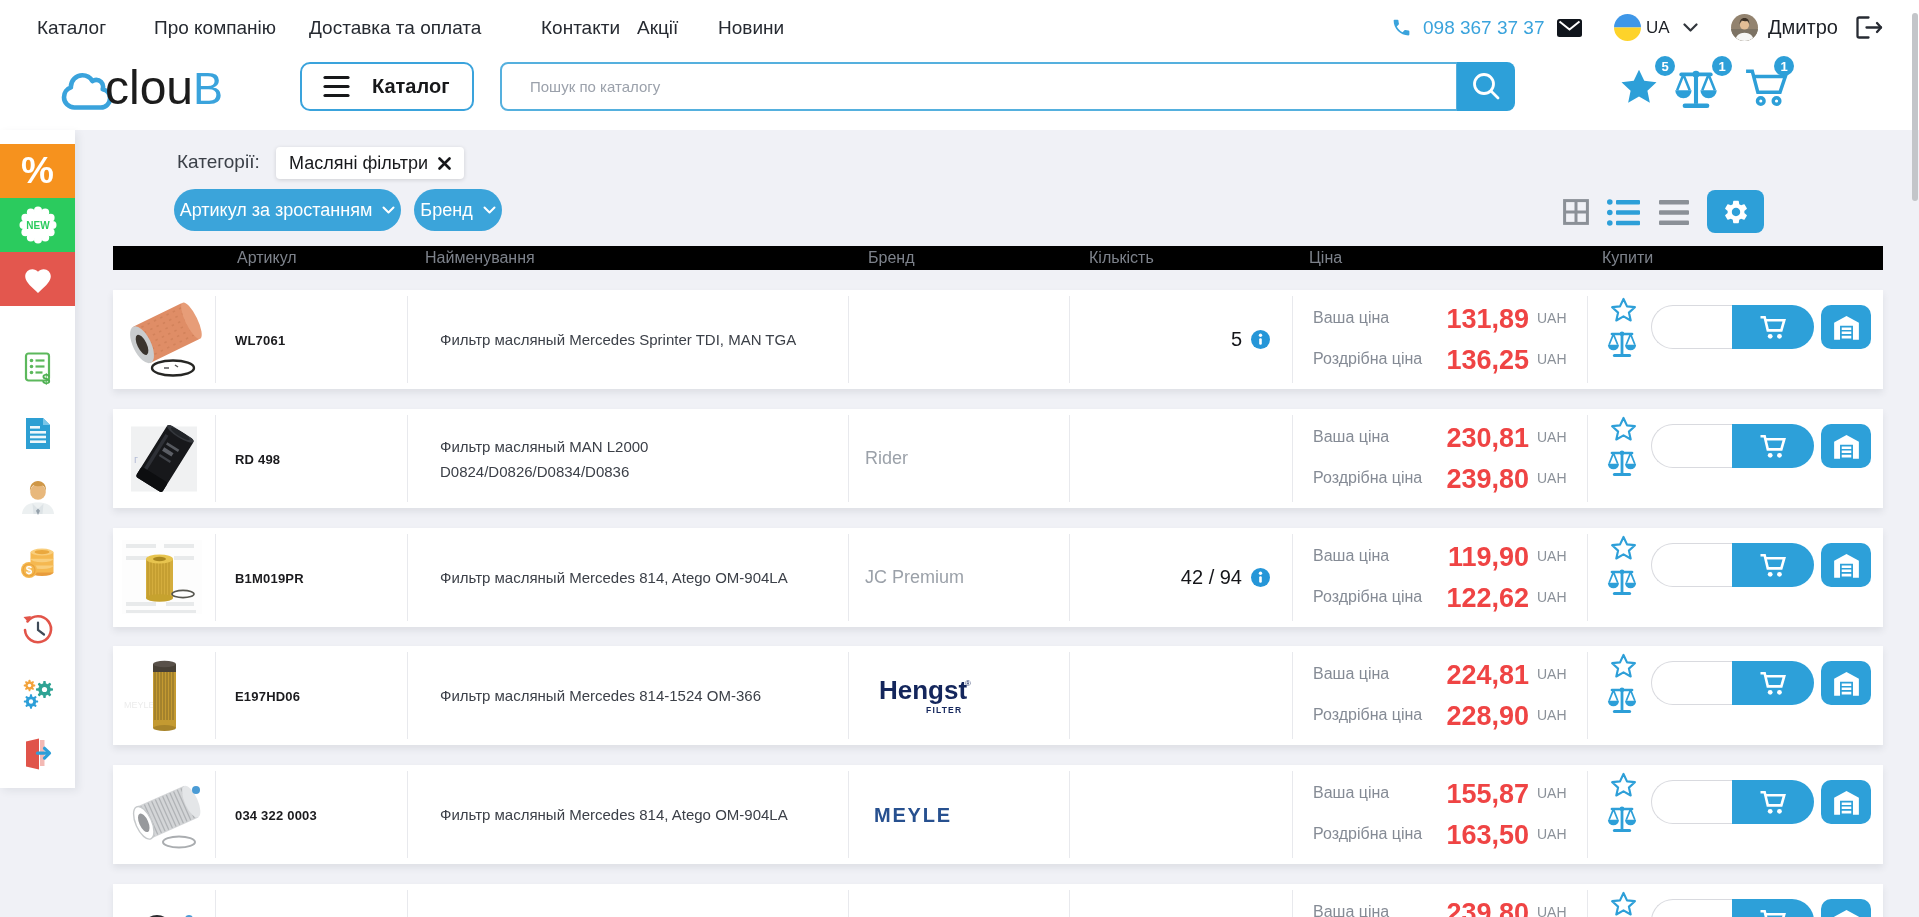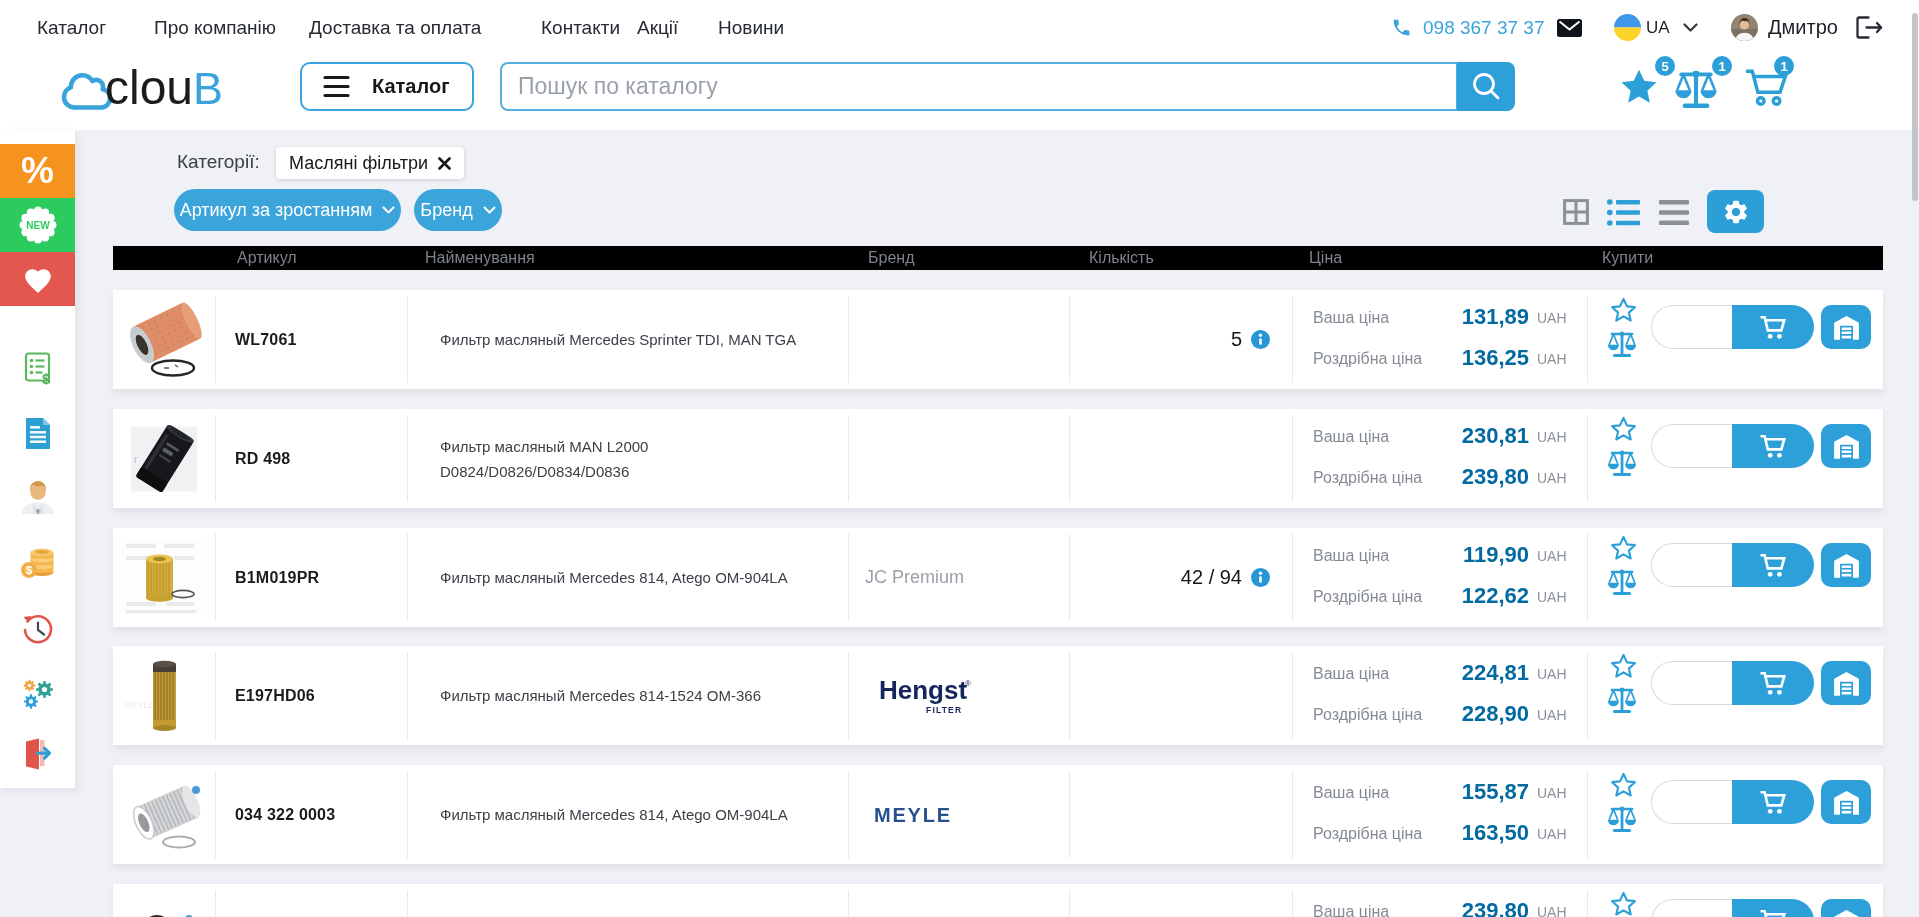--- a/index.html
+++ b/index.html
@@ -4,41 +4,41 @@
 <title>clouB</title>
 <style>
 *{margin:0;padding:0;box-sizing:border-box}
 body{font-family:"Liberation Sans",sans-serif;background:#f0f1f6}
 #app{position:relative;width:1919px;height:917px;background:#f0f1f6;overflow:hidden}
 .hdr{position:absolute;left:0;top:0;width:1919px;height:130px;background:#fff}
 .nl{position:absolute;top:17px;font-size:19px;font-weight:500;color:#262a31}
 .katbtn{position:absolute;left:300px;top:62px;width:174px;height:49px;border:2px solid #3aa3dc;border-radius:10px;display:flex;align-items:center;background:#fff}
 .kb-txt{margin-left:22px;font-size:20px;font-weight:bold;color:#17181a}
 .srch{position:absolute;left:500px;top:62px;width:958px;height:49px;border:2px solid #55b0de;border-radius:8px 0 0 8px;background:#fff;display:flex;align-items:center}
-.srch span{margin-left:16px;font-size:23px;color:#9ba1ab}
+.srch span{margin-left:28px;font-size:15px;color:#9ba1ab}
 .sbtn{position:absolute;left:1457px;top:62px;width:58px;height:49px;background:#2da0d9;border-radius:0 8px 8px 0;display:flex;align-items:center;justify-content:center}
 .badge{position:absolute;width:20px;height:20px;border-radius:50%;background:#2d9fd8;color:#fff;font-size:13px;font-weight:bold;display:flex;align-items:center;justify-content:center}
 .side{position:absolute;left:0;top:130px;width:75px;height:658px;background:#fff;box-shadow:3px 3px 8px rgba(40,50,70,.08)}
 .sq{position:absolute;left:0;width:75px;height:54px;display:flex;align-items:center;justify-content:center}
 .sic{position:absolute;left:0;width:75px;display:flex;justify-content:center}
 .cat{position:absolute;left:177px;top:151px;font-size:19px;color:#3b4048}
 .chip{position:absolute;left:276px;top:147px;height:32px;background:#fff;border-radius:4px;box-shadow:0 1px 4px rgba(0,0,0,.14);display:flex;align-items:center;padding:0 13px;font-size:18px;font-weight:500;color:#17181b;gap:10px}
 .pill{position:absolute;top:189px;height:42px;border-radius:21px;background:#3ba4da;color:#fff;display:flex;align-items:center;justify-content:center;font-size:18px;gap:10px}
 .setbtn{position:absolute;left:1707px;top:190px;width:57px;height:43px;border-radius:8px;background:#2d9fd8;display:flex;align-items:center;justify-content:center}
 .thead{position:absolute;left:113px;top:246px;width:1770px;height:24px;background:#000000}
 .th{position:absolute;top:0;line-height:24px;font-size:16px;color:#7d828b}
 .card{position:absolute;left:113px;width:1770px;height:99px;background:#fff;box-shadow:0 4px 7px rgba(40,50,70,.09)}
 .d{position:absolute;top:6px;bottom:6px;width:1px;background:#e8e9ed}
 .pimg{position:absolute;left:0;top:0;width:102px;height:99px;display:flex;align-items:center;justify-content:center}
-.art{position:absolute;left:122px;top:0;height:100px;display:flex;align-items:center;font-size:16px;font-weight:bold;color:#1b1b1e;letter-spacing:.2px}
+.art{position:absolute;left:122px;top:0;height:100px;display:flex;align-items:center;font-size:13px;font-weight:bold;color:#1b1b1e;letter-spacing:.2px}
 .name{position:absolute;left:327px;top:0;height:99px;width:410px;display:flex;align-items:center;font-size:15px;color:#3c4048;line-height:25px}
 .brand{position:absolute;left:754px;top:0;height:99px;width:220px;display:flex;align-items:center;font-size:18px;color:#9ba1a9}
 .qty{position:absolute;left:956px;top:0;width:223px;height:99px;display:flex;align-items:center;justify-content:flex-end;padding-right:22px;gap:9px;font-size:20px;color:#15161a}
 .pr-l{position:absolute;left:1200px;font-size:16px;color:#858b95}
-.pr-v{position:absolute;left:1270px;width:146px;text-align:right;font-size:22px;font-weight:bold;color:#0369a1}
+.pr-v{position:absolute;left:1270px;width:146px;text-align:right;font-size:27px;font-weight:bold;color:#ef4444}
 .pr-u{position:absolute;left:1424px;font-size:14px;color:#8b9199}
 .fav-star{position:absolute;left:1497px;top:7px}
 .fav-sc{position:absolute;left:1494px;top:41px}
 .pillbuy{position:absolute;left:1538px;top:15px;width:163px;height:44px}
 .pin{position:absolute;left:0;top:0;width:81px;height:44px;background:#fff;border:1px solid #d9dadf;border-radius:22px 0 0 22px;border-right:none}
 .pcart{position:absolute;left:81px;top:0;width:82px;height:44px;background:#2da0d9;border-radius:0 22px 22px 0;display:flex;align-items:center;justify-content:center}
 .gar{position:absolute;left:1708px;top:15px;width:50px;height:44px;background:#2da0d9;border-radius:10px;display:flex;align-items:center;justify-content:center}
 .sbar{position:absolute;left:1912px;top:13px;width:6px;height:188px;background:#c3c5c9;border-radius:3px}
 </style>
 </head>
@@ -426,20 +426,23 @@
             <rect x="36" y="24" width="3.5" height="42" fill="#2e3036"></rect>
             <rect x="42" y="30" width="14" height="2.6" fill="#56595f"></rect>
             <rect x="42" y="36" width="11" height="4" fill="#5c5f66"></rect>
             <rect x="42" y="44" width="13" height="2.2" fill="#404349"></rect>
             <rect x="33" y="64" width="31" height="12" rx="3" fill="#0d0e10"></rect>
           </g>
         </svg>
       </div>
 <div class="art">RD 498</div>
 <div class="name">Фильтр масляный MAN L2000<br>D0824/D0826/D0834/D0836</div>
+<div class="brand">
+        <span style="margin-left:-2px">Rider</span>
+      </div>
 <span class="pr-l" style="top:19px">Ваша ціна</span>
       <span class="pr-v" style="top:14px">230,81</span>
       <span class="pr-u" style="top:20px">UAH</span>
 <span class="pr-l" style="top:60px">Роздрібна ціна</span>
       <span class="pr-v" style="top:55px">239,80</span>
       <span class="pr-u" style="top:61px">UAH</span>
 <svg class="fav-star" width="27" height="26" viewBox="0 0 24 23">
         <path d="M12 1.7l3.1 6.6 7 .7-5.3 4.8 1.6 7L12 17.2l-6.4 3.6 1.6-7L1.9 9l7-.7z" fill="none" stroke="#2d9fd8" stroke-width="1.9" stroke-linejoin="round"></path>
       </svg>
 <svg class="fav-sc" width="30" height="28" viewBox="0 0 28 26">

